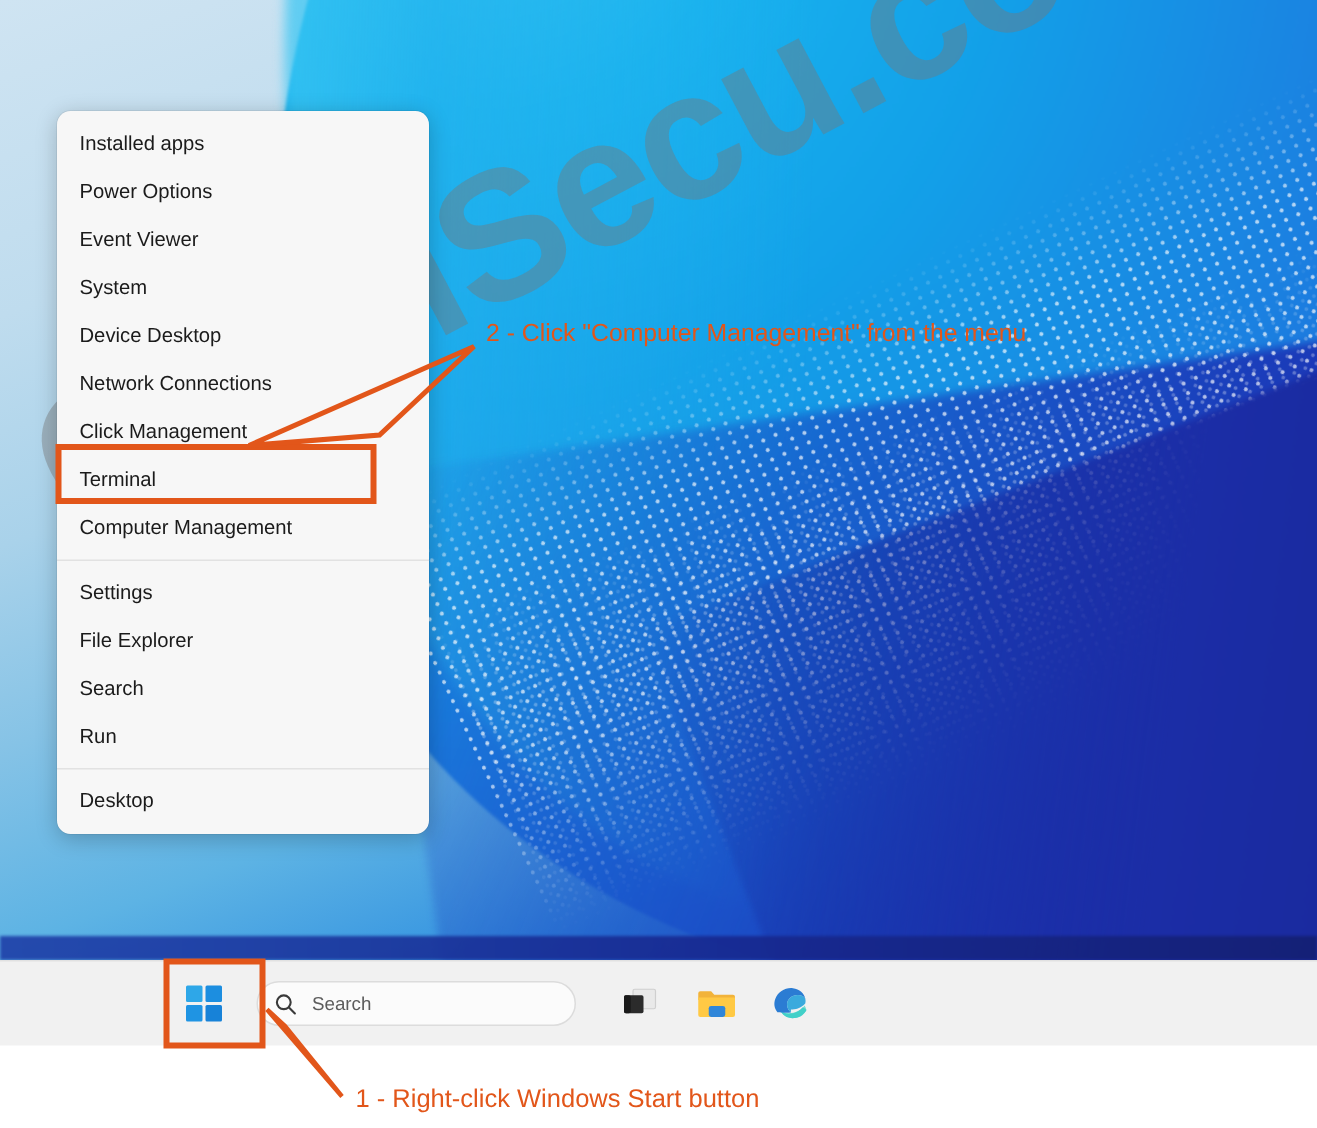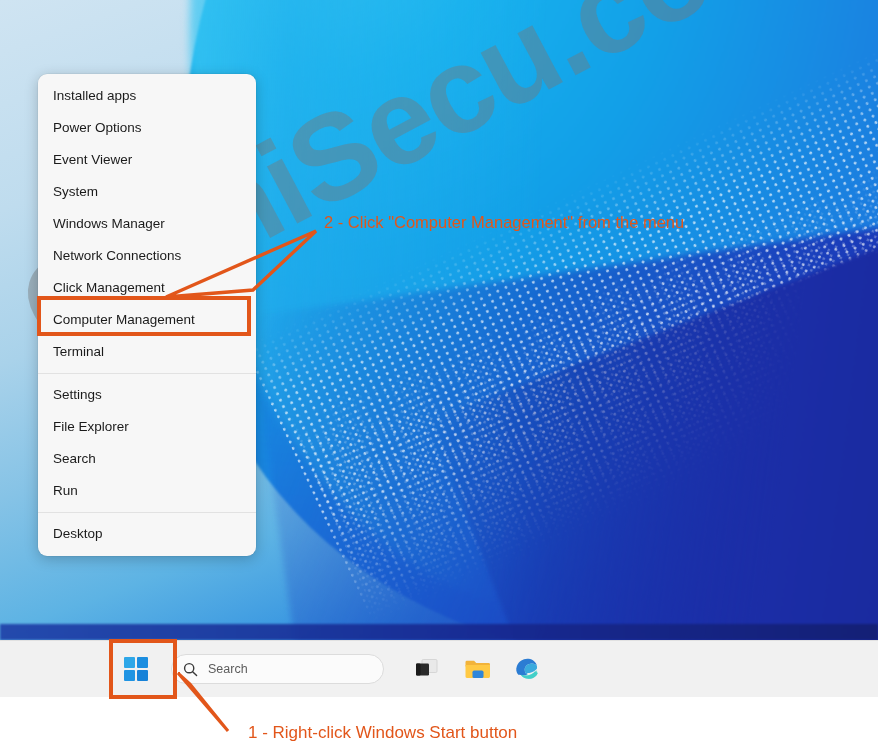--- a/index.html
+++ b/index.html
@@ -121,21 +121,21 @@
     white-space: nowrap;
     pointer-events: none;
     user-select: none;
   }
 
   
   #context-menu {
     position: absolute;
     left: 38px;
     top: 74px;
-    width: 218px;
+    width: 248px;
     background: #f7f7f7;
     border-radius: 9px;
     box-shadow: 0 3px 14px rgba(0,0,0,0.22), 0 0 0 0.5px rgba(0,0,0,0.07);
     padding: 6px 0 6px 0;
     overflow: hidden;
     text-align: center;
   }
   .menu-item {
     position: relative;
     height: 32px;
@@ -231,21 +231,21 @@
     font-family: "Liberation Sans", sans-serif;
     color: #e2561a;
     white-space: nowrap;
   }
   #anno-step2 {
     left: 324px;
     top: 213px;
     font-size: 16.5px;
   }
   #anno-step1 {
-    left: 248px;
+    left: 237px;
     top: 723px;
     font-size: 17px;
   }
 </style>
 </head>
 <body>
 
 <div id="screen">
 
   <div id="desktop">
@@ -268,33 +268,33 @@
       <div class="menu-item">
         <span class="label">Power Options</span>
       </div>
       <div class="menu-item">
         <span class="label">Event Viewer</span>
       </div>
       <div class="menu-item">
         <span class="label">System</span>
       </div>
       <div class="menu-item">
-        <span class="label">Windows Manager</span>
+        <span class="label">Device Desktop</span>
       </div>
       <div class="menu-item">
         <span class="label">Network Connections</span>
       </div>
       <div class="menu-item">
         <span class="label">Click Management</span>
       </div>
       <div class="menu-item">
+        <span class="label">Terminal</span>
+      </div>
+      <div class="menu-item">
         <span class="label">Computer Management</span>
-      </div>
-      <div class="menu-item">
-        <span class="label">Terminal</span>
       </div>
       <div class="menu-sep"></div>
       <div class="menu-item">
         <span class="label">Settings</span>
       </div>
       <div class="menu-item">
         <span class="label">File Explorer</span>
       </div>
       <div class="menu-item">
         <span class="label">Search</span>

